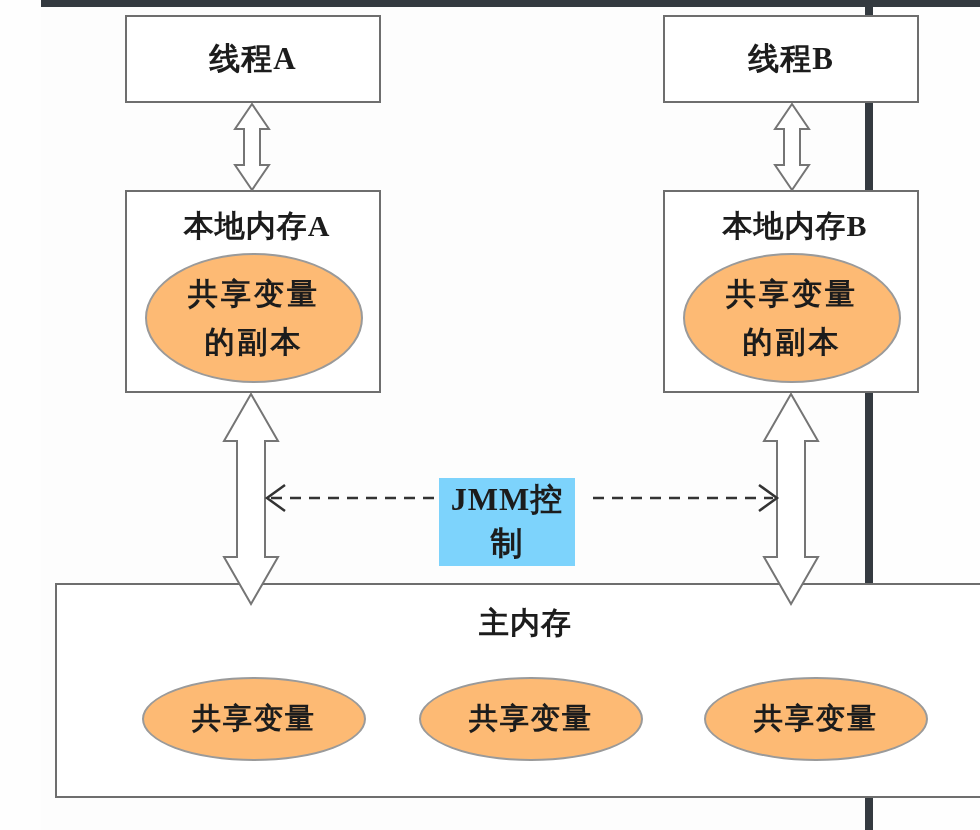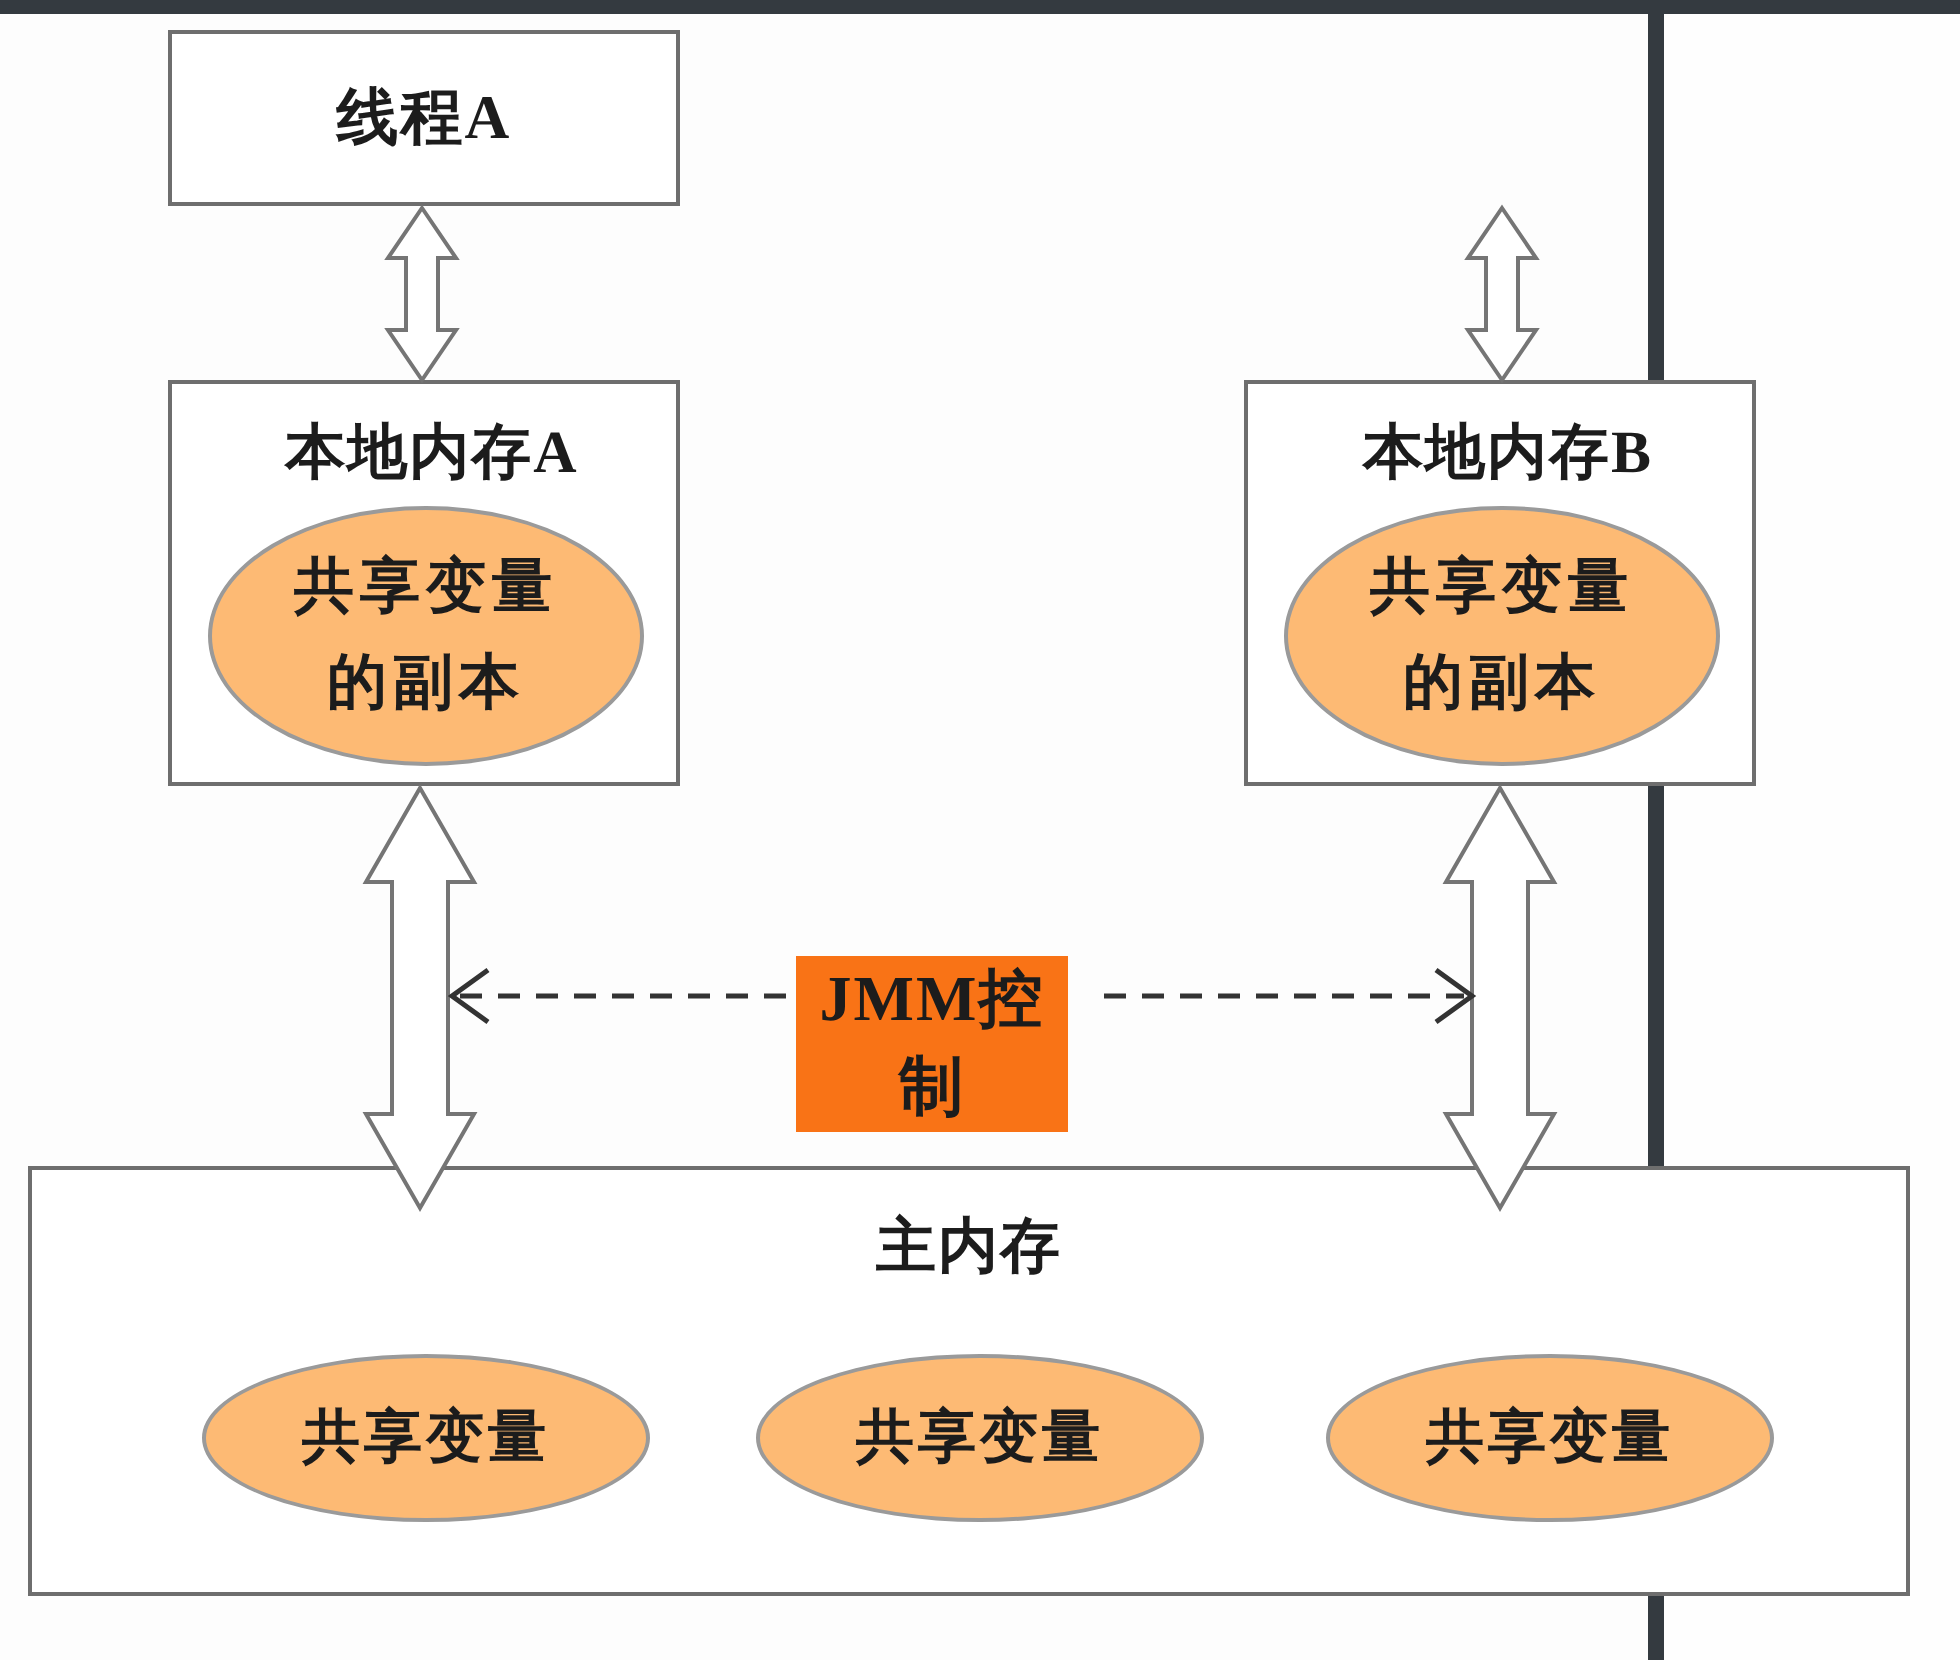--- a/index.html
+++ b/index.html
@@ -3,21 +3,21 @@
 <meta charset="utf-8">
 <style>
   html, body { margin: 0; padding: 0; }
   body {
     width: 980px; height: 830px;
     background: #fefefe;
     font-family: "Liberation Serif", "DejaVu Serif", serif;
     color: #1c1c1c;
     overflow: hidden;
   }
-  .page { position: relative; width: 832px; height: 830px; background: #fdfdfd; }
+  .page { position: relative; width: 832px; height: 830px; background: #fdfdfd; margin-left: 41px; }
 
   .frame-bar-top {
     position: absolute; left: 0; top: 0; width: 980px; height: 7px;
     background: #343a40;
   }
   .frame-bar-right {
     position: absolute; right: 0; top: 0; width: 8px; height: 830px;
     background: #343a40;
   }
 
@@ -61,35 +61,38 @@
   .shared-3 { left: 647px; }
 
   .arrow-layer {
     position: absolute; left: 0; top: 0; width: 980px; height: 830px;
     pointer-events: none;
   }
 
   .jmm-label {
     position: absolute; left: 398px; top: 478px; width: 136px;
     text-align: center; font-size: 32px; font-weight: 600;
-    background: #f97316; letter-spacing: 1px;
+    background: #7dd3fc; letter-spacing: 1px;
   }
 </style>
 </head>
 <body>
 
 <div class="page">
 
   <div class="frame-bar-top"></div>
   <div class="frame-bar-right"></div>
 
   <div class="box thread-box" style="left:84px;">
     <span class="label">线程A</span>
   </div>
 
+  <div class="box thread-box" style="left:622px;">
+    <span class="label">线程B</span>
+  </div>
 
   <div class="box local-box" style="left:84px;">
     <div class="local-title">本地内存A</div>
     <div class="ellipse copy-ellipse">
       <span class="line">共享变量</span>
       <span class="line">的副本</span>
     </div>
   </div>
 
   <div class="box local-box" style="left:622px;">

